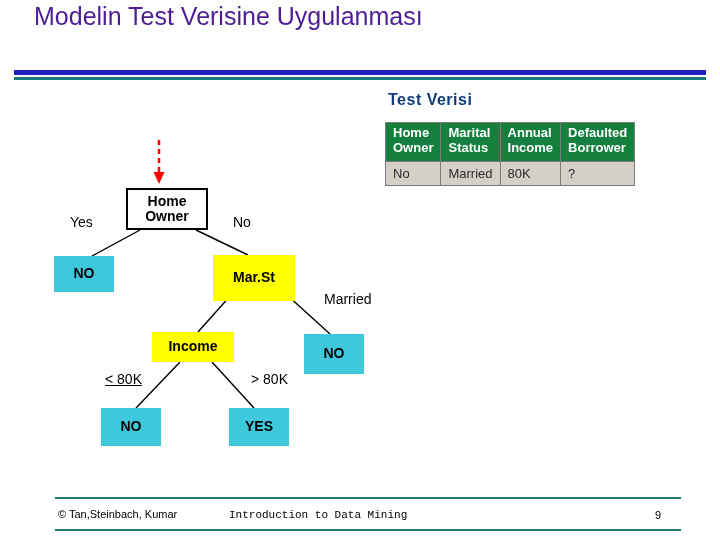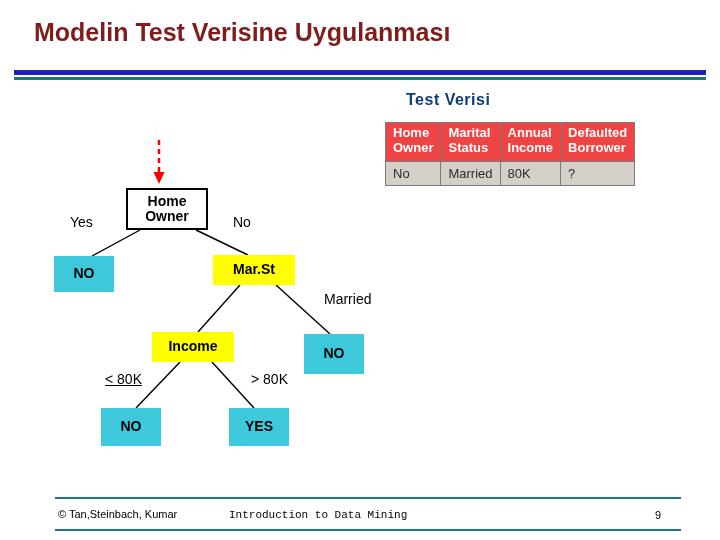--- a/index.html
+++ b/index.html
@@ -17,25 +17,25 @@
   .slide {
     position: absolute;
     left: 0; top: 0;
     width: 720px;
     height: 540px;
   }
   
   .title {
     position: absolute;
     left: 34px;
-    top: 18px;
+    top: 2px;
     width: 640px;
     font-size: 25px;
-    font-weight: bold;
-    color: #7f1d1d;
+    font-weight: normal;
+    color: #4c1d95;
     letter-spacing: 0px;
     white-space: nowrap;
   }
   
   .rule-blue {
     position: absolute;
     left: 14px;
     top: 70px;
     width: 692px;
     height: 5px;
@@ -51,21 +51,20 @@
   }
   
   .test-verisi {
     position: absolute;
     left: 388px;
     top: 91px;
     font-size: 16px;
     font-weight: bold;
     color: #0f3d7a;
     letter-spacing: 0.5px;
-    margin-left: 18px;
   }
   
   .kokten {
     position: absolute;
     left: 84px;
     top: 115px;
     font-size: 17px;
     color: #000000;
   }
   
@@ -78,21 +77,21 @@
   }
   
   .data-table {
     position: absolute;
     left: 385px;
     top: 122px;
     border-collapse: collapse;
     border: 1px solid #7b7b7b;
   }
   .data-table th {
-    background: #ef4444;
+    background: #15803d;
     color: #ffffff;
     font-size: 13px;
     font-weight: bold;
     text-align: left;
     padding: 3px 7px 5px 7px;
     border: 1px solid #7b7b7b;
     vertical-align: top;
     line-height: 1.15;
     white-space: pre-line;
   }
@@ -130,21 +129,21 @@
     top: 256px;
     width: 60px;
     height: 36px;
     background: #3ec8dc;
     border: none;
   }
   .node-marst {
     left: 213px;
     top: 255px;
     width: 82px;
-    height: 30px;
+    height: 46px;
     background: #ffff00;
     border: none;
   }
   .node-income {
     left: 152px;
     top: 332px;
     width: 82px;
     height: 30px;
     background: #ffff00;
     border: none;

